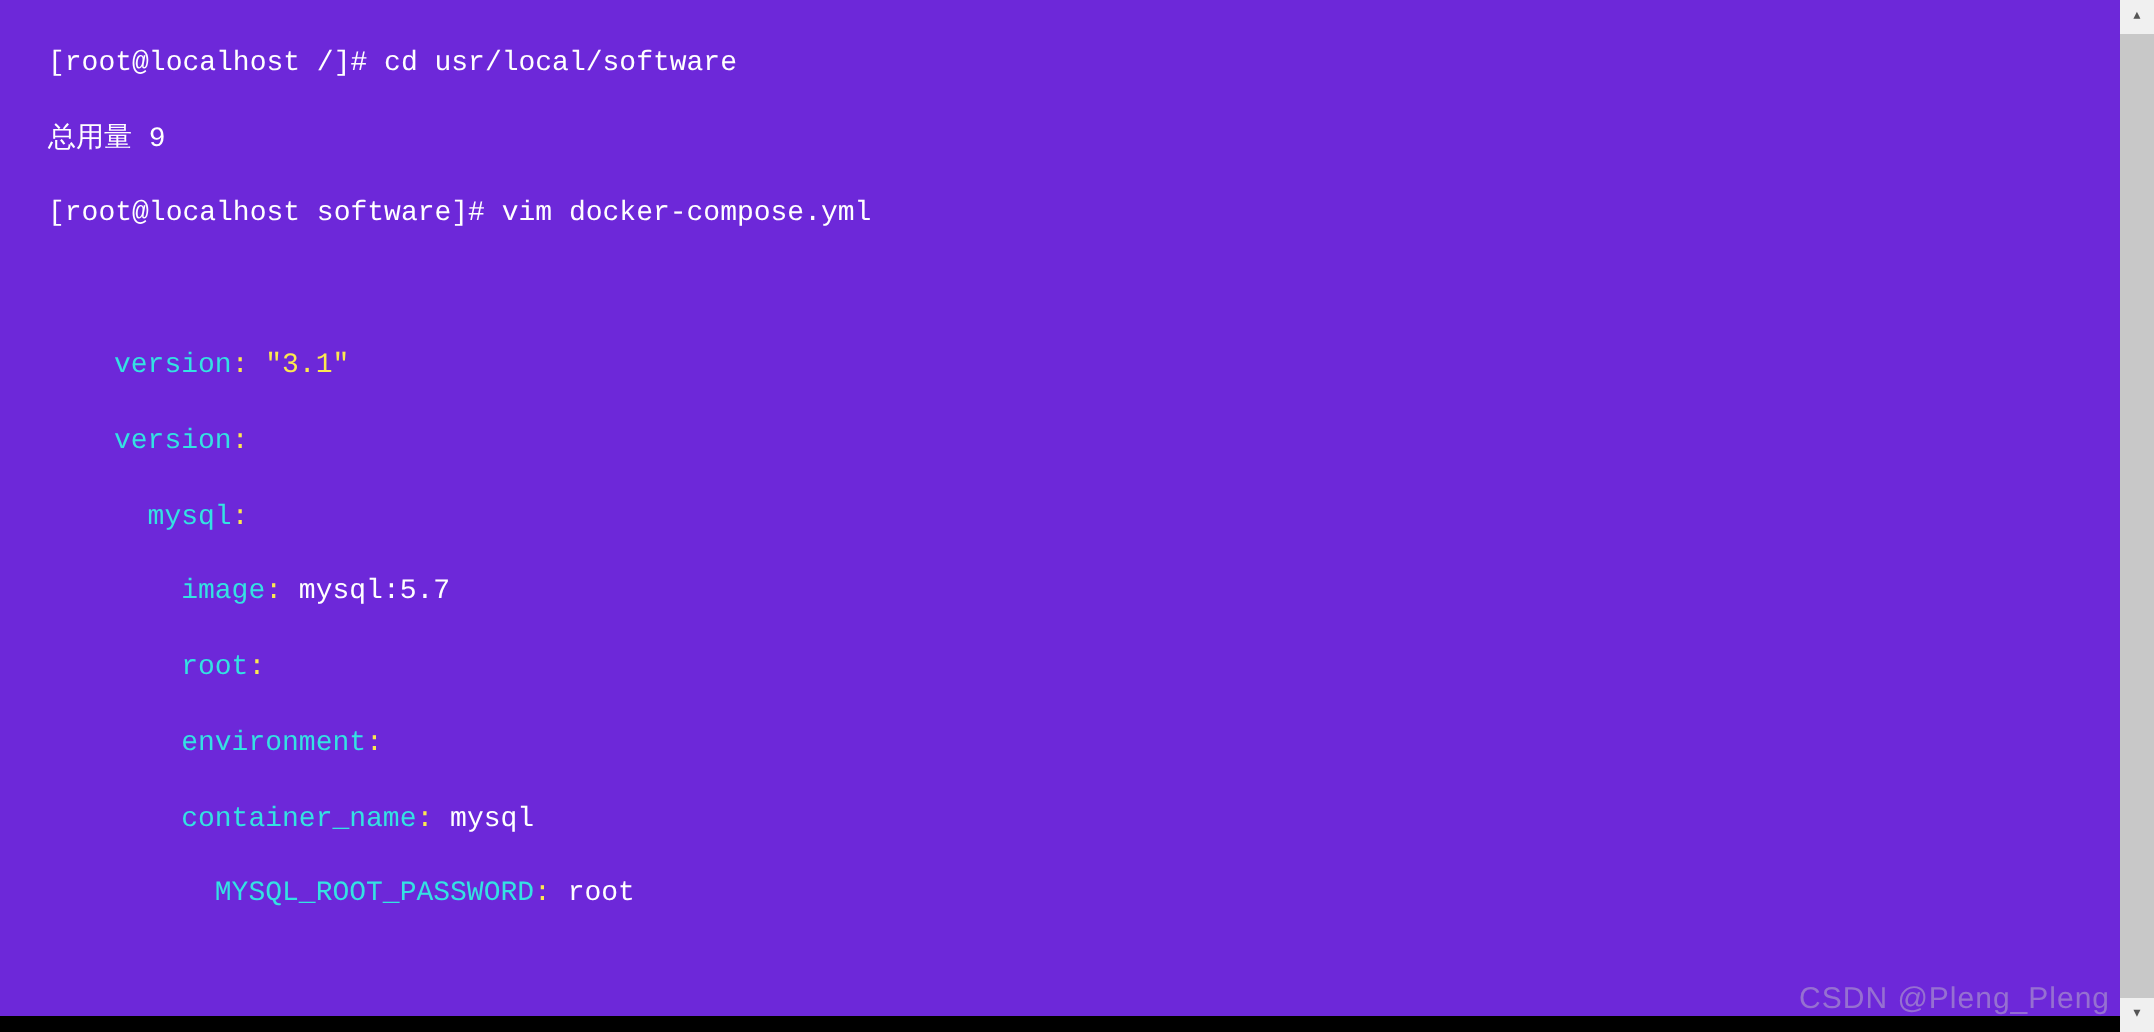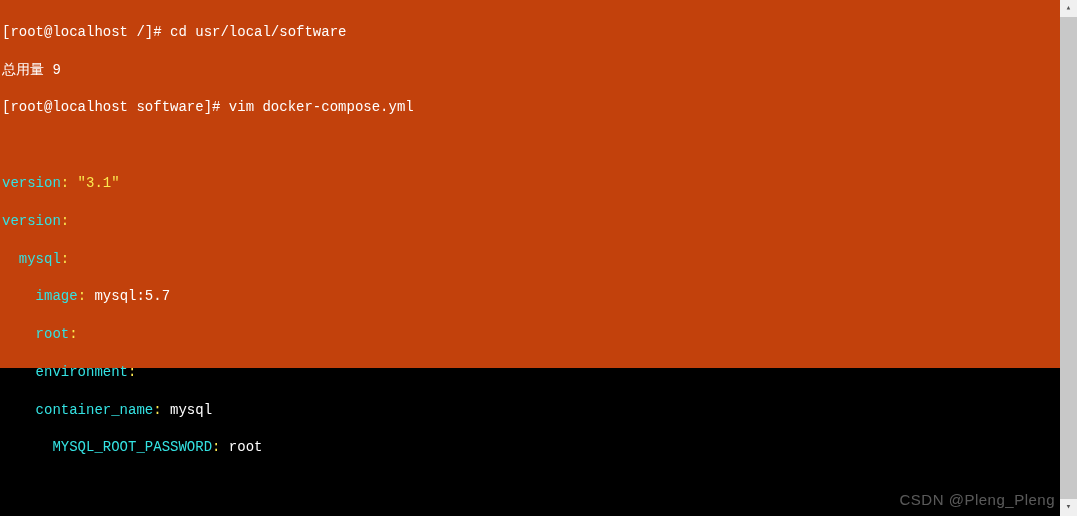--- a/index.html
+++ b/index.html
@@ -12,24 +12,24 @@
       font-family: 'Consolas', 'Monaco', 'Courier New', monospace;
       font-size: 14px;
       line-height: 1.35;
       color: #fff;
       width: 1077px;
       height: 516px;
       position: relative;
       overflow: hidden;
     }
     .terminal {
-      background: #c2410c;
+      background: #6d28d9;
       width: 1060px;
-      height: 368px;
-      padding: 4px 2px;
+      height: 508px;
+      padding: 4px 24px;
       white-space: pre;
       position: relative;
     }
     .scrollbar-track {
       position: absolute;
       right: 0;
       top: 0;
       width: 17px;
       height: 516px;
       background: #f0f0f0;
@@ -58,21 +58,21 @@
       position: absolute;
       bottom: 6px;
       right: 22px;
       color: rgba(200,200,200,0.45);
       font-family: sans-serif;
       font-size: 15px;
       letter-spacing: 0.5px;
       text-align: right;
     }
     .w { color: #ffffff; }
-    .cy { color: #34e2e2; }
+    .cy { color: #34e2e2; margin-left: 33px; }
     .yl { color: #fce94f; }
     .line { display: block; }
   </style>
 </head>
 <body>
 
 <div class="terminal">
 <span class="line"><span class="w">[</span><span class="w">root@localhost</span><span class="w"> /]# </span><span class="w">cd usr/local/software</span></span>
 <span class="line w">总用量 9</span>
 <span class="line"><span class="w">[</span><span class="w">root@localhost</span><span class="w"> software]# </span><span class="w">vim docker-compose.yml</span></span>

